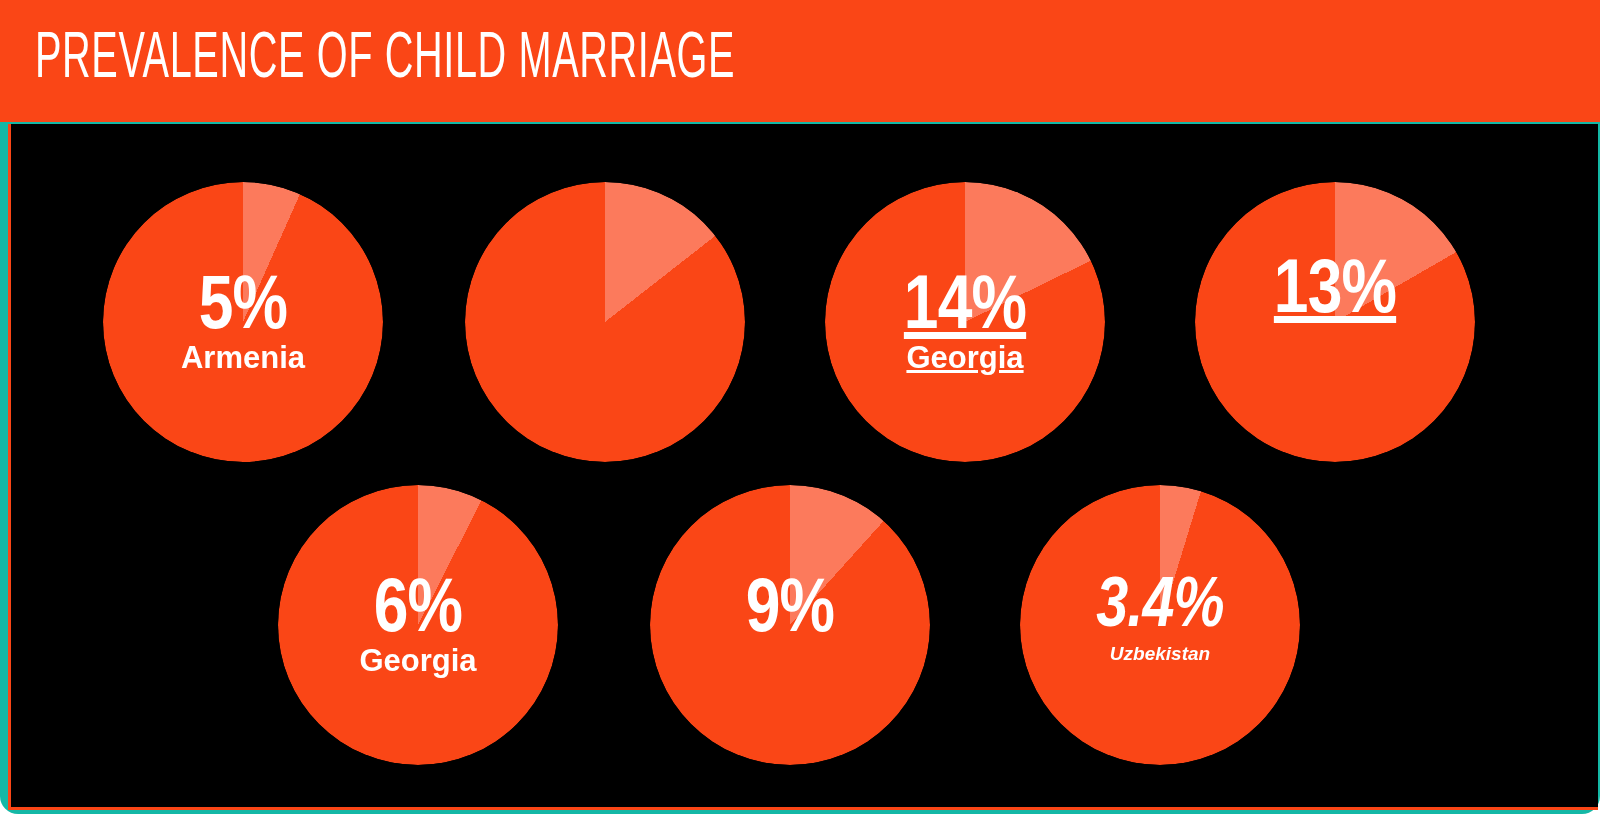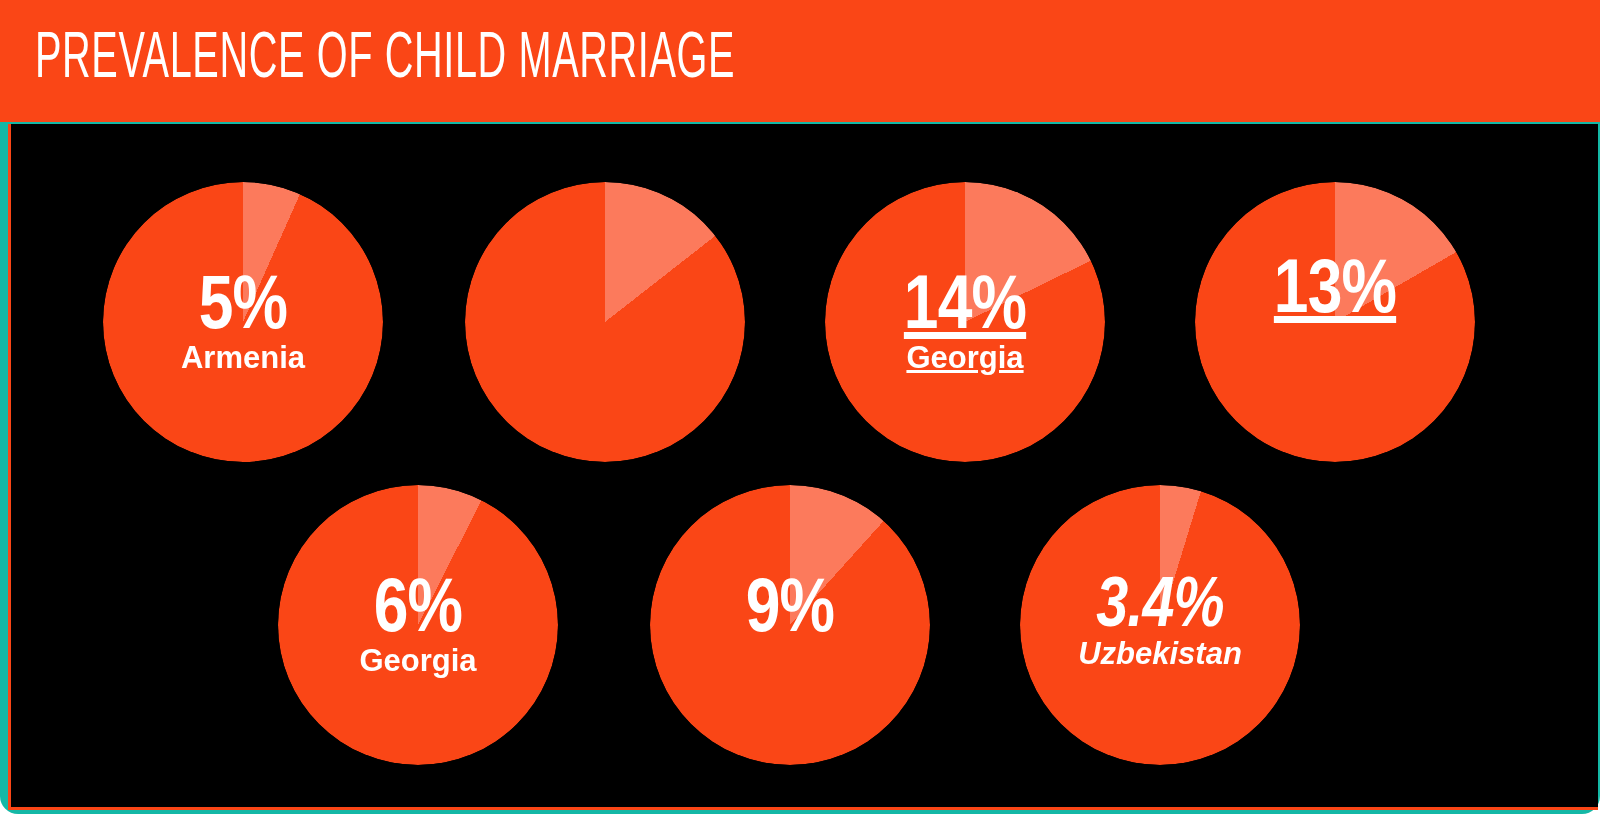--- a/index.html
+++ b/index.html
@@ -75,21 +75,21 @@
   }
   .pie-label {
     display:block;
     font-family:"Liberation Sans", sans-serif;
     font-weight:700;
     font-size:31px;
     line-height:34px;
     letter-spacing:0px;
   }
   .pie-small .pie-value { font-size:70px; line-height:72px; }
-  .pie-small .pie-label { font-size:31px; line-height:32px; }
+  .pie-small .pie-label { font-size:19px; line-height:32px; }
 </style>
 </head>
 <body>
 
 <div id="infographic">
 
   <div id="header-band">
     <div id="page-title">PREVALENCE OF CHILD MARRIAGE</div>
   </div>
 

